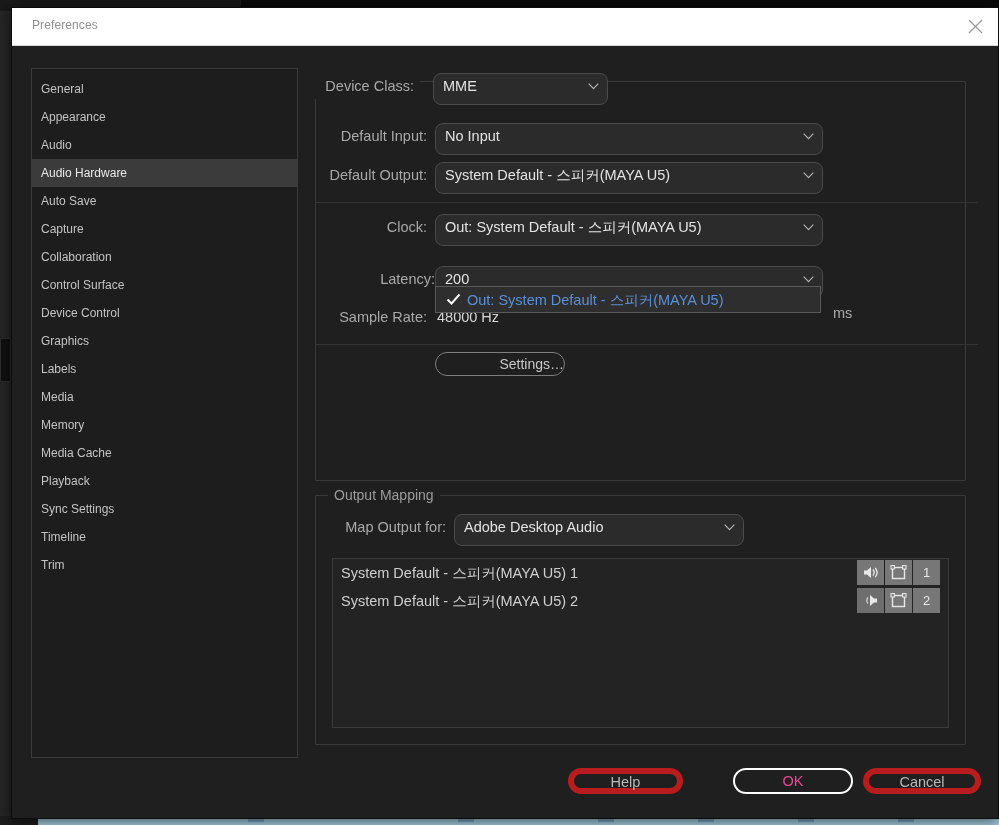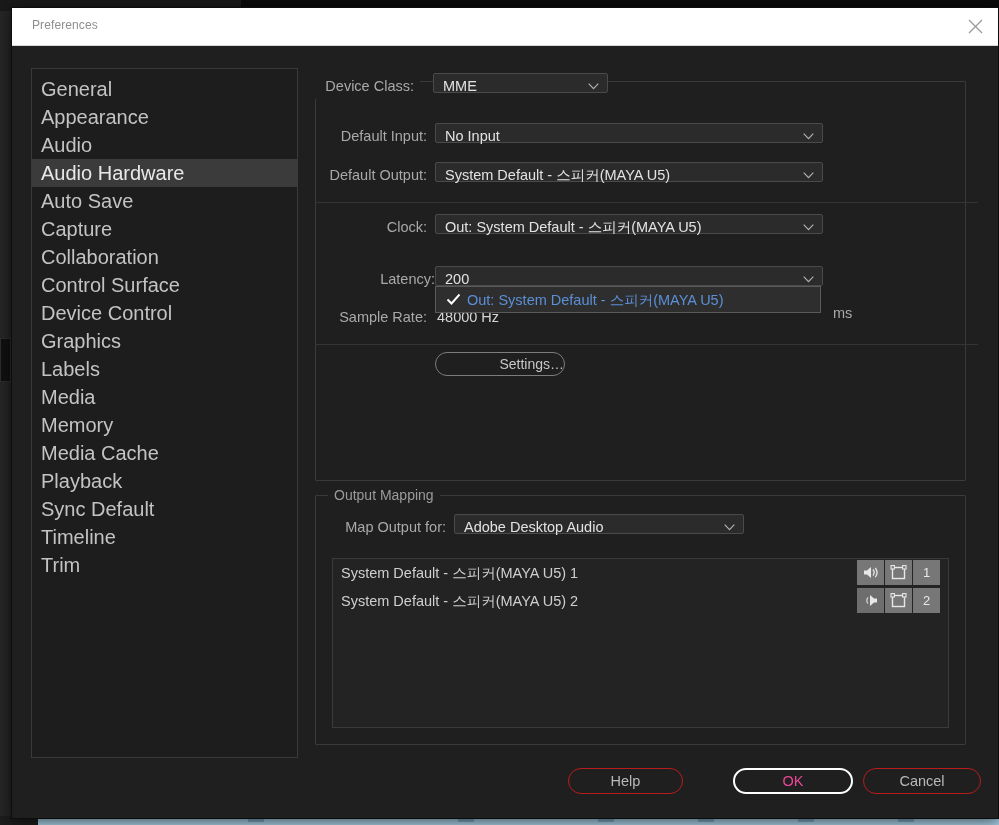--- a/index.html
+++ b/index.html
@@ -95,21 +95,21 @@
     left: 19px; top: 22px;
     width: 267px; height: 690px;
     background: #1d1d1d;
     border: 1px solid #3a3a3a;
     padding-top: 6px;
     overflow: hidden;
   }
   .side-item {
     height: 28px; line-height: 28px;
     padding-left: 9px;
-    font-size: 20px;
+    font-size: 12px;
     color: #c3c3c3;
     cursor: pointer;
     white-space: nowrap;
   }
   .side-item.selected { background: #3b3b3b; color: #e8e8e8; }
 
   
   #main {
     position: absolute;
     left: 303px; top: 22px; right: 20px; bottom: 22px;
@@ -154,24 +154,24 @@
   .row-value {
     position: absolute;
     font-size: 14.5px; color: #d6d6d6;
     line-height: 26px;
     white-space: nowrap;
   }
 
   
   .combo {
     position: absolute;
-    height: 20px;
+    height: 32px;
     background: #2b2b2b;
     border: 1px solid #4a4a4a;
-    border-radius: 2px;
+    border-radius: 8px;
     cursor: pointer;
   }
   .combo .combo-text {
     position: absolute; left: 9px; top: 0;
     line-height: 25px;
     font-size: 14.5px;
     color: #e2e2e2;
     white-space: nowrap;
   }
   .combo .chev {
@@ -253,21 +253,21 @@
 
   
   #footer {
     position: absolute;
     left: 0; right: 12px; bottom: -8px; height: 40px;
   }
   .foot-btn {
     position: absolute; top: 4px;
     height: 26px;
     border-radius: 13px;
-    border: 1px solid #b91c1c;
+    border: 6px solid #b91c1c;
     background: transparent;
     color: #b9b9b9;
     font-size: 14.5px;
     font-family: "Liberation Sans", sans-serif;
     cursor: pointer;
   }
   .foot-btn.default {
     border: 2px solid #ffffff;
     color: #ec4899;
   }
@@ -318,21 +318,21 @@
       <div class="side-item"><span>Capture</span></div>
       <div class="side-item"><span>Collaboration</span></div>
       <div class="side-item"><span>Control Surface</span></div>
       <div class="side-item"><span>Device Control</span></div>
       <div class="side-item"><span>Graphics</span></div>
       <div class="side-item"><span>Labels</span></div>
       <div class="side-item"><span>Media</span></div>
       <div class="side-item"><span>Memory</span></div>
       <div class="side-item"><span>Media Cache</span></div>
       <div class="side-item"><span>Playback</span></div>
-      <div class="side-item"><span>Sync Default</span></div>
+      <div class="side-item"><span>Sync Settings</span></div>
       <div class="side-item"><span>Timeline</span></div>
       <div class="side-item"><span>Trim</span></div>
     </div>
 
     <div id="main">
 
       <div class="groupbox" id="group-device"></div>
 
       <div class="row" style="top:5px;">
         <div class="row-label" style="left:0; width:105px; background:#1f1f1f; padding-right:6px;">Device Class:</div>

